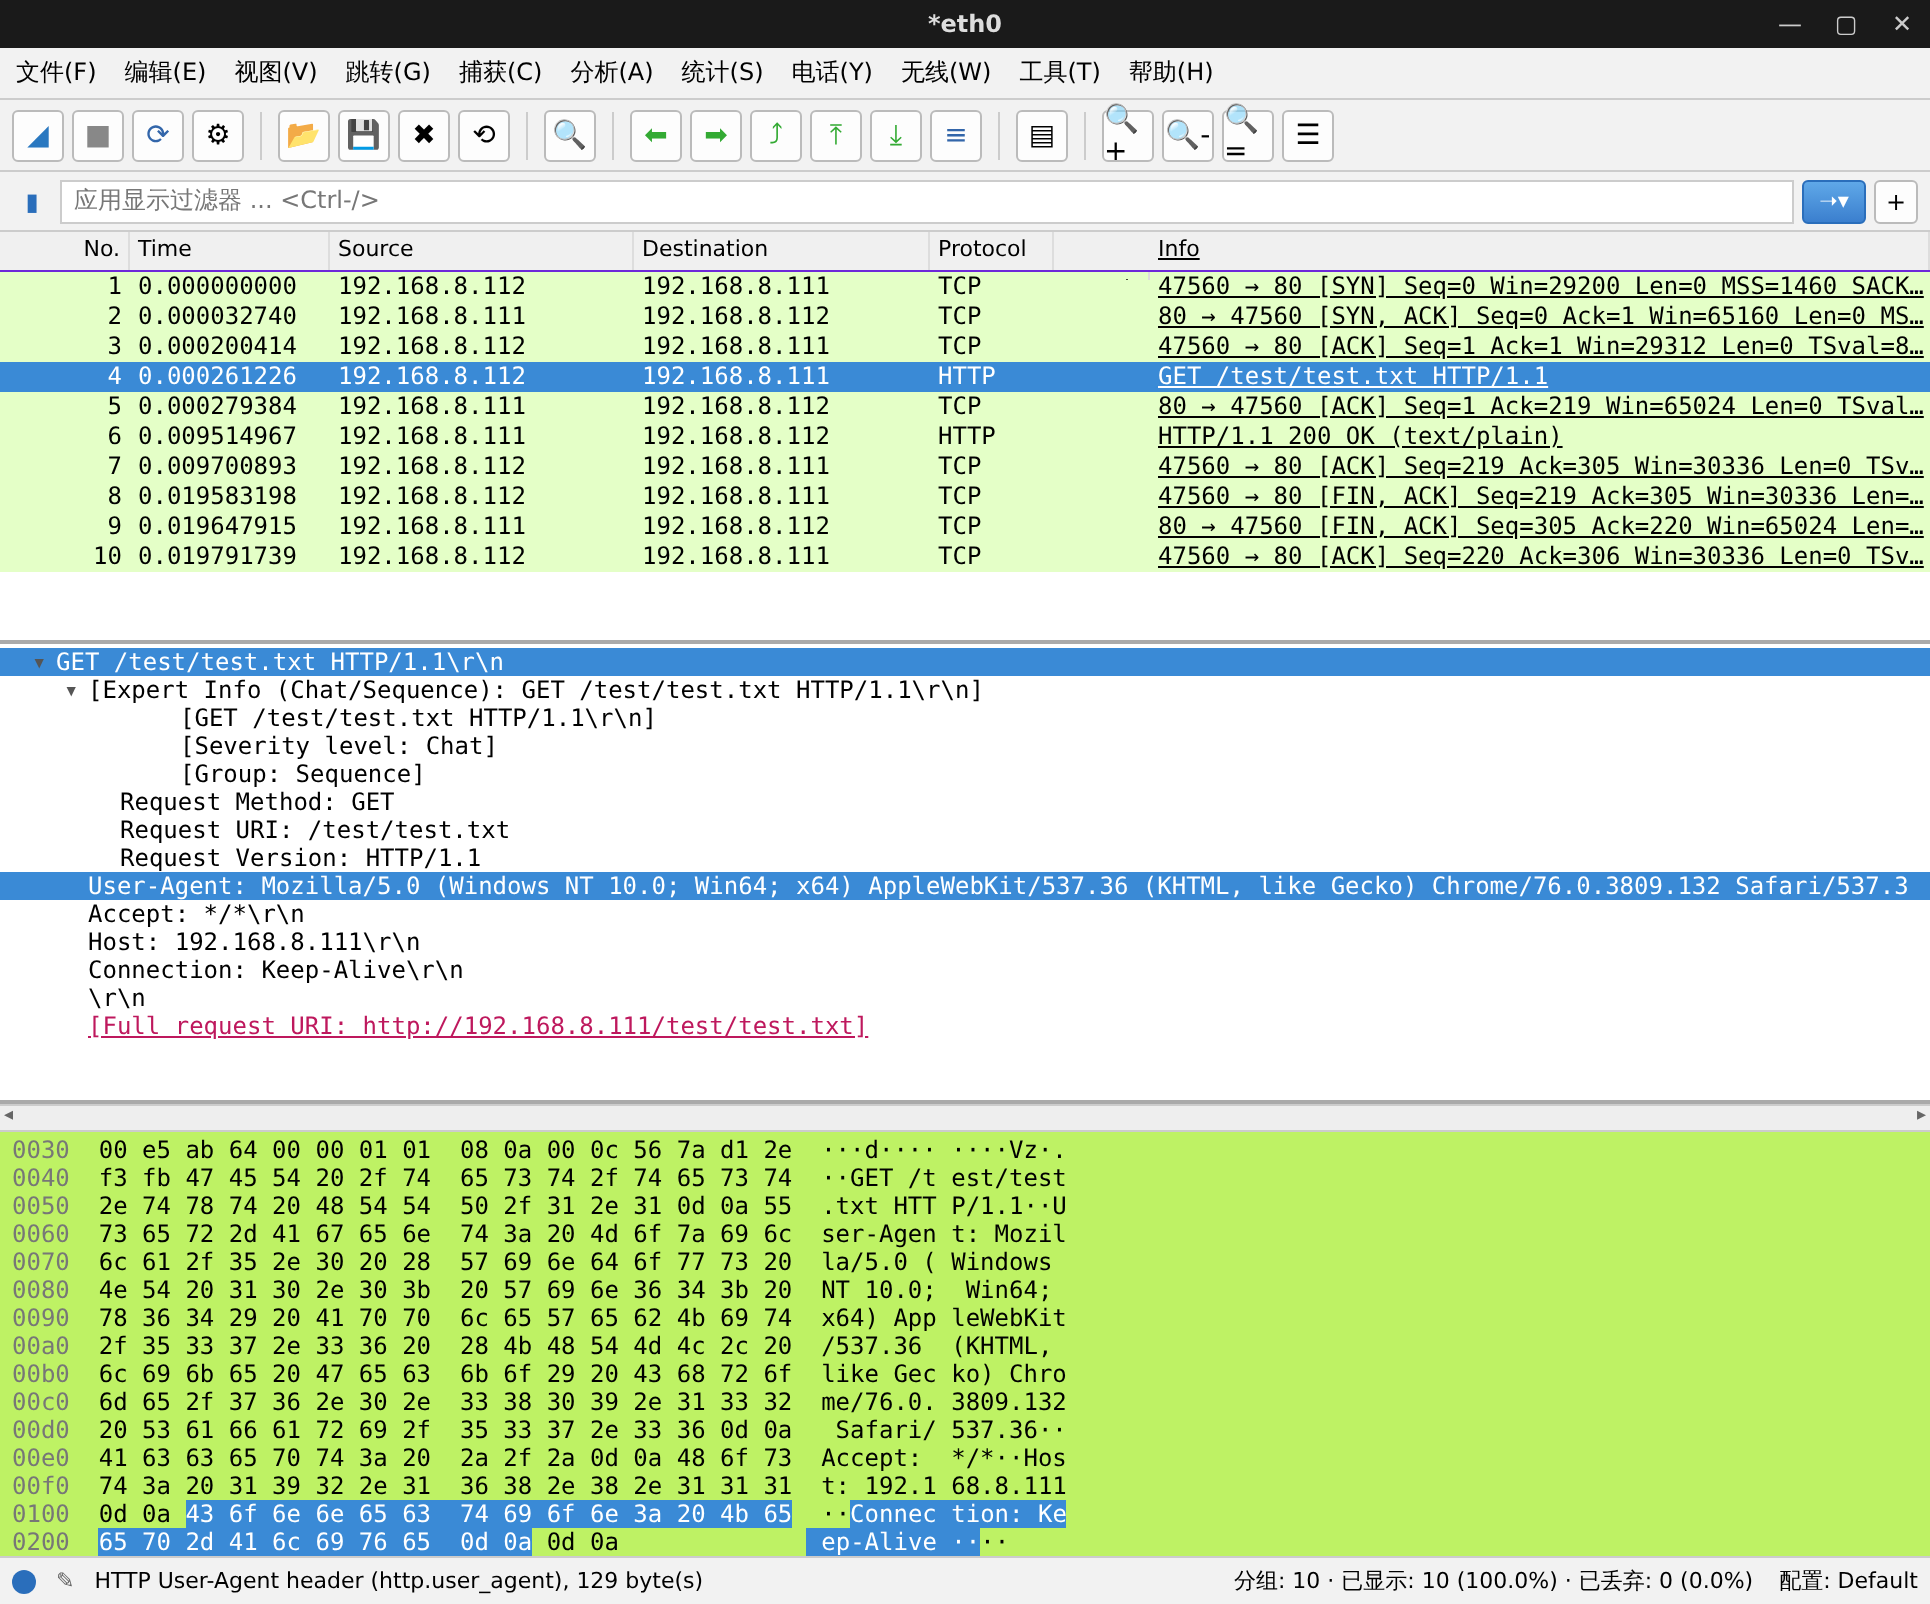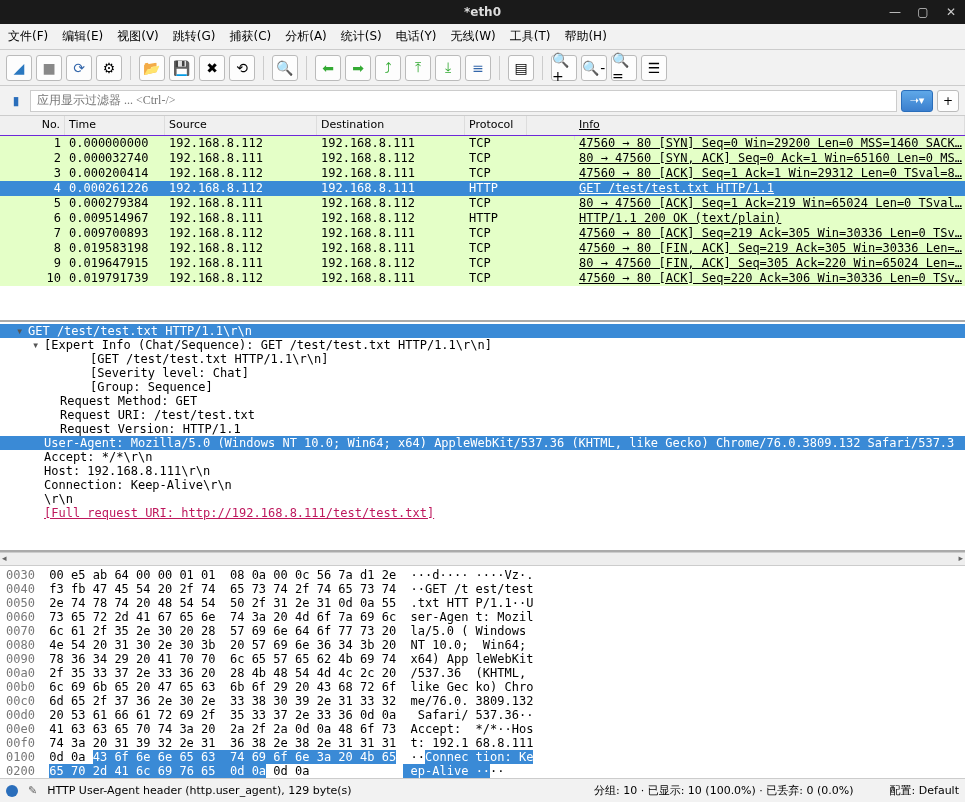--- a/index.html
+++ b/index.html
@@ -8,21 +8,21 @@
 .titlebar-text { font-weight:bold; }
 .win-controls { position:absolute; right:4px; display:flex; gap:8px; }
 .win-btn { width:20px; height:20px; display:flex; align-items:center; justify-content:center; color:#ccc; cursor:pointer; }
 .menubar { background:#f2f2f2; height:26px; display:flex; align-items:center; padding:0 8px; gap:14px; border-bottom:1px solid #ccc; }
 .menubar span { cursor:pointer; }
 .toolbar { background:#f2f2f2; height:36px; display:flex; align-items:center; padding:2px 6px; gap:4px; border-bottom:1px solid #ccc; }
 .tb-btn { width:26px; height:26px; border:1px solid #bbb; background:#fdfdfd; border-radius:3px; display:flex; align-items:center; justify-content:center; cursor:pointer; font-size:14px; }
 .tb-sep { width:1px; height:24px; background:#ccc; margin:0 4px; }
 .filterbar { background:#f2f2f2; height:30px; display:flex; align-items:center; padding:2px 6px; gap:4px; border-bottom:1px solid #ccc; }
 .filter-icon { width:20px; height:20px; display:flex; align-items:center; justify-content:center; color:#2a6ebb; }
-.filter-input { flex:1; height:22px; background:#fff; border:1px solid #ccc; padding:0 6px; color:#777; display:flex; align-items:center;font-family:Liberation Serif, serif; }
+.filter-input { flex:1; height:22px; background:#fff; border:1px solid #ccc; padding:0 6px; color:#777; display:flex; align-items:center; }
 .expr-btn { width:32px; height:22px; background:linear-gradient(#5fa8e8,#3b7fce); border:1px solid #2a6ebb; border-radius:3px; color:#fff; display:flex; align-items:center; justify-content:center; cursor:pointer; font-size:11px; }
 .plus-btn { width:22px; height:22px; border:1px solid #bbb; background:#fdfdfd; border-radius:3px; display:flex; align-items:center; justify-content:center; cursor:pointer; }
 .packets { flex:0 0 206px; background:#fff; overflow:auto; border-bottom:2px solid #aaa; }
 .pkt-hdr { display:flex; background:#f0f0f0; border-bottom:1px solid #6d28d9; height:20px; font-size:11px; position:sticky; top:0; }
 .pkt-hdr div { padding:2px 4px; border-right:1px solid #ddd; overflow:hidden; white-space:nowrap; }
 .pkt-row { display:flex; font-family:"DejaVu Sans Mono",monospace; font-size:12px; height:15px; cursor:pointer; }
 .pkt-row div { padding:0 4px; overflow:hidden; white-space:nowrap; }
 .pkt-row.tcp { background:#e4ffc7; }
 .pkt-row.http { background:#e4ffc7; }
 .pkt-row.selected { background:#3a8ad6; color:#fff; }
@@ -33,27 +33,27 @@
 .d-line.l2 { padding-left:60px; }
 .d-line.l3 { padding-left:90px; }
 .d-line.hl-full { background:#3a8ad6; color:#fff; }
 .d-line.hl-sel { background:#3a8ad6; color:#fff; }
 .d-line.link { color:#be185d; text-decoration:underline; }
 .tri { position:absolute; left:16px; color:#555; }
 .tri2 { position:absolute; left:32px; color:#555; }
 .scrollx { height:14px; background:#eee; border-top:1px solid #ccc; border-bottom:1px solid #ccc; position:relative; }
 .scrollx::before { content:"◂"; position:absolute; left:2px; font-size:9px; color:#666; }
 .scrollx::after { content:"▸"; position:absolute; right:2px; font-size:9px; color:#666; }
-.hex { flex:0 0 212px; background:#ffffff; overflow:auto; font-family:"DejaVu Sans Mono",monospace; font-size:12px; line-height:14px; padding:2px 6px; }
+.hex { flex:0 0 212px; background:#bef264; overflow:auto; font-family:"DejaVu Sans Mono",monospace; font-size:12px; line-height:14px; padding:2px 6px; }
 .hex-row { white-space:pre; }
 .hex-off { color:#777; }
 .hex-sel { background:#3a8ad6; color:#fff; }
 .status { height:24px; background:#f2f2f2; border-top:1px solid #ccc; display:flex; align-items:center; padding:0 6px; gap:10px; font-size:11px; }
 .status .bullet { width:12px; height:12px; border-radius:50%; background:#2a6ebb; }
-.status .st-right { margin-left:auto; display:flex; gap:36px; }
+.status .st-right { margin-left:auto; display:flex; gap:13px; }
 </style>
 </head>
 <body>
 
 <div class="titlebar">
   <span class="titlebar-text">*eth0</span>
   <div class="win-controls">
     <div class="win-btn">—</div>
     <div class="win-btn">▢</div>
     <div class="win-btn">✕</div>

